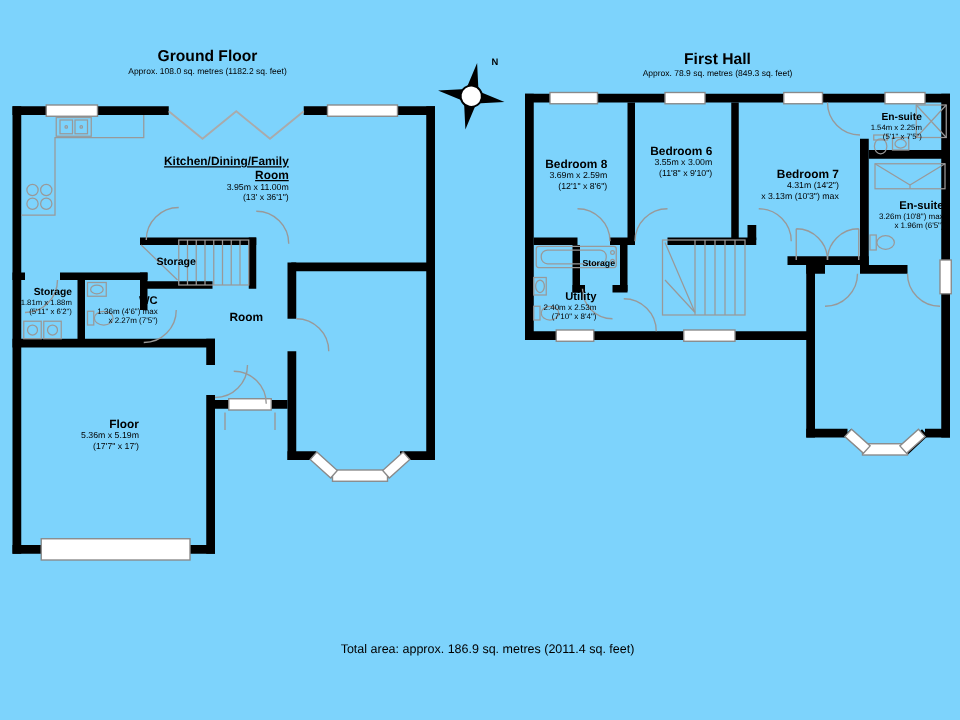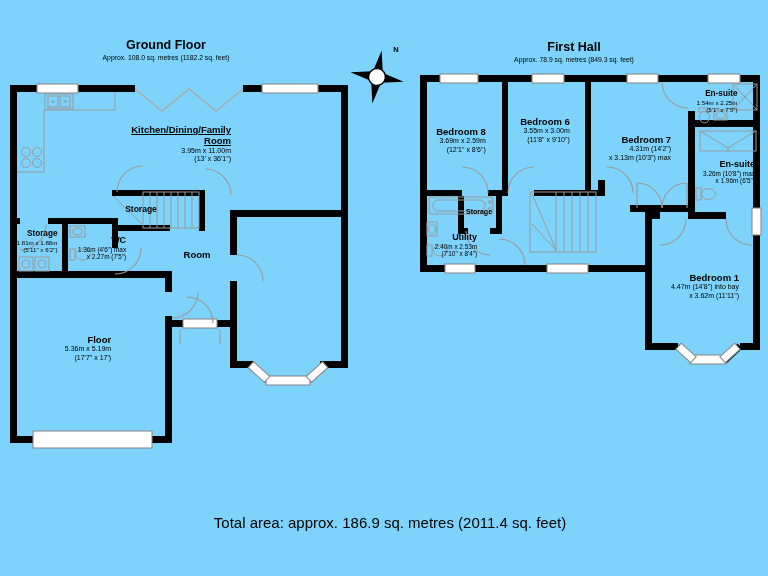--- a/index.html
+++ b/index.html
@@ -12,21 +12,21 @@
   .lbl.sm .nm{font-size:8.2px;}
   .lbl.sm .dm{font-size:6.2px;}
   .lbl.md .nm{font-size:9px;}
   .lbl.md .dm{font-size:6.4px;}
   .wrap{white-space:normal;width:118px;text-decoration:underline;}
   .floor-title{position:absolute;transform:translateX(-50%);text-align:center;font-weight:bold;font-size:12.5px;white-space:nowrap;}
   .floor-sub{position:absolute;transform:translateX(-50%);text-align:center;font-size:6.8px;white-space:nowrap;}
   .tiny-bold{position:absolute;transform:translateX(-50%);font-weight:bold;font-size:8.5px;white-space:nowrap;}
   .tinier-bold{position:absolute;transform:translateX(-50%);font-weight:bold;font-size:7px;white-space:nowrap;}
   .north{position:absolute;transform:translateX(-50%);font-weight:bold;font-size:7.5px;}
-  .total{position:absolute;transform:translateX(-50%);font-size:15px;white-space:nowrap;}
+  .total{position:absolute;transform:translateX(-50%);font-size:10px;white-space:nowrap;}
 </style>
 </head>
 <body>
 
 <div id="plan">
 
 <svg id="linework" width="768" height="576" viewBox="0 0 768 576">
 
   <g>
 
@@ -248,21 +248,16 @@
   <span class="nm">En-suite</span>
   <span class="dm">3.26m (10'8") max</span>
   <span class="dm">x 1.96m (6'5")</span>
 </div>
 <div class="lbl md" style="left:456px;top:232px">
   <span class="nm">Utility</span>
   <span class="dm">2.40m x 2.53m</span>
   <span class="dm">(7'10" x 8'4")</span>
 </div>
 <div class="tinier-bold" style="left:479px;top:208px">Storage</div>
-<div class="lbl" style="left:705px;top:272px">
-  <span class="nm">Bedroom 1</span>
-  <span class="dm">4.47m (14'8") into bay</span>
-  <span class="dm">x 3.62m (11'11")</span>
-</div>
 
 <div class="total" style="left:390px;top:514px">Total area: approx. 186.9 sq. metres (2011.4 sq. feet)</div>
 
 </div>
 
 </body></html>

